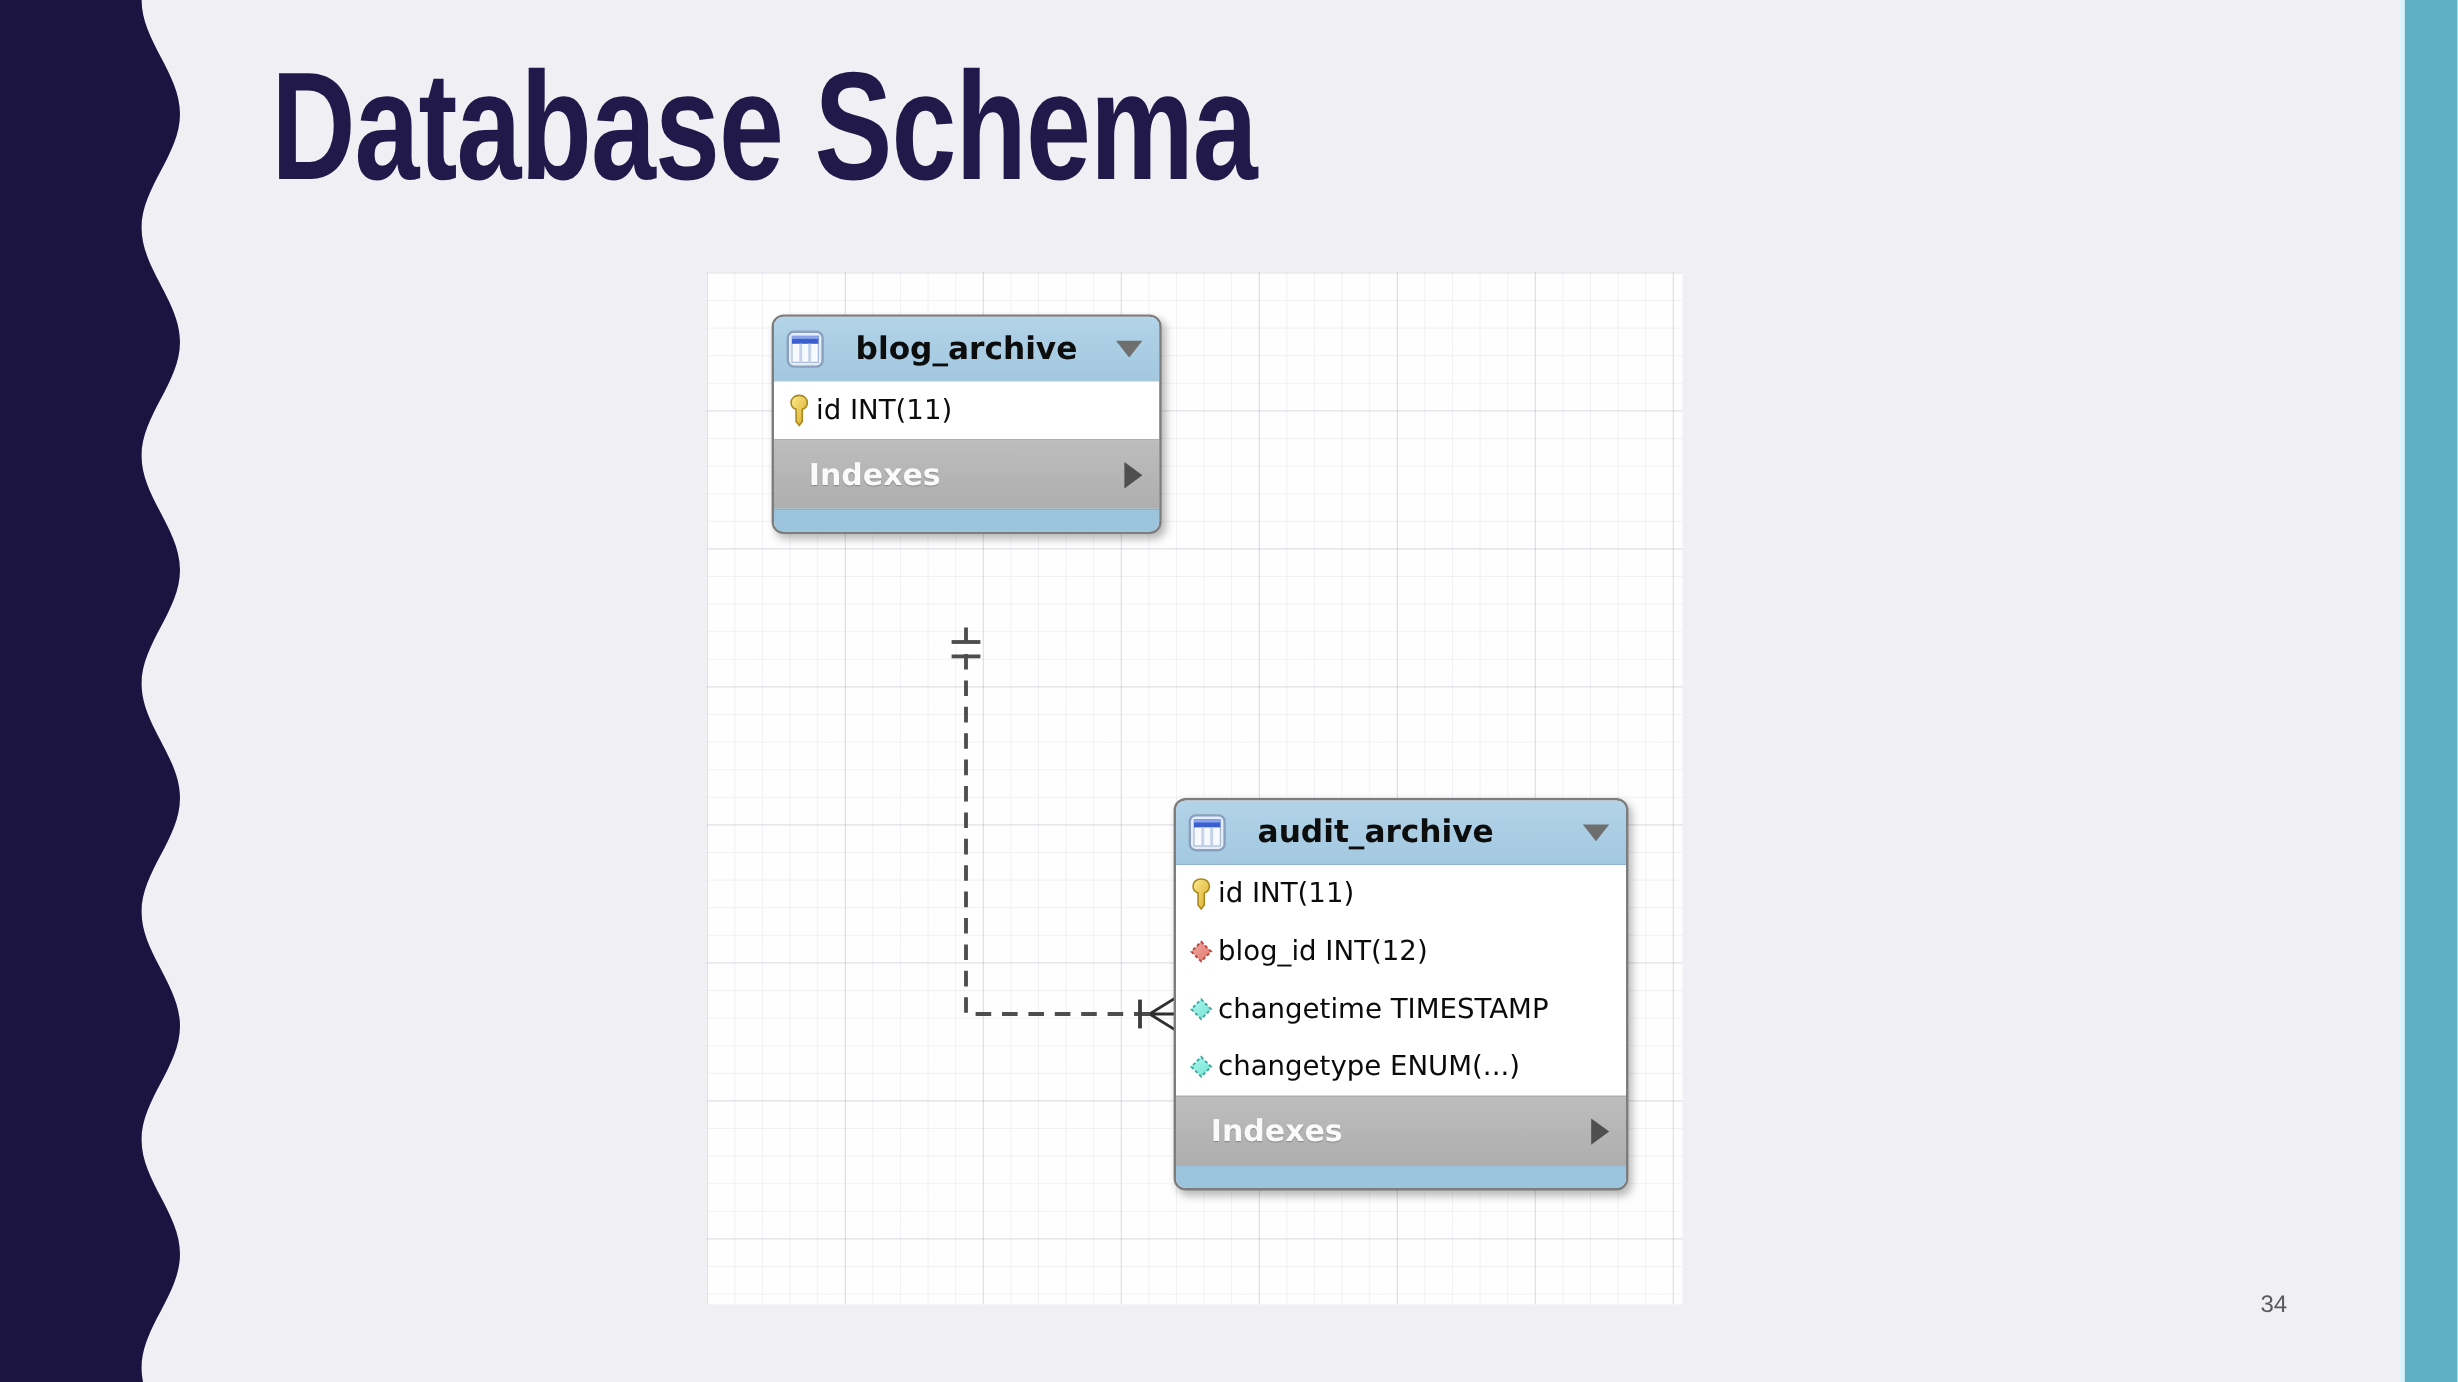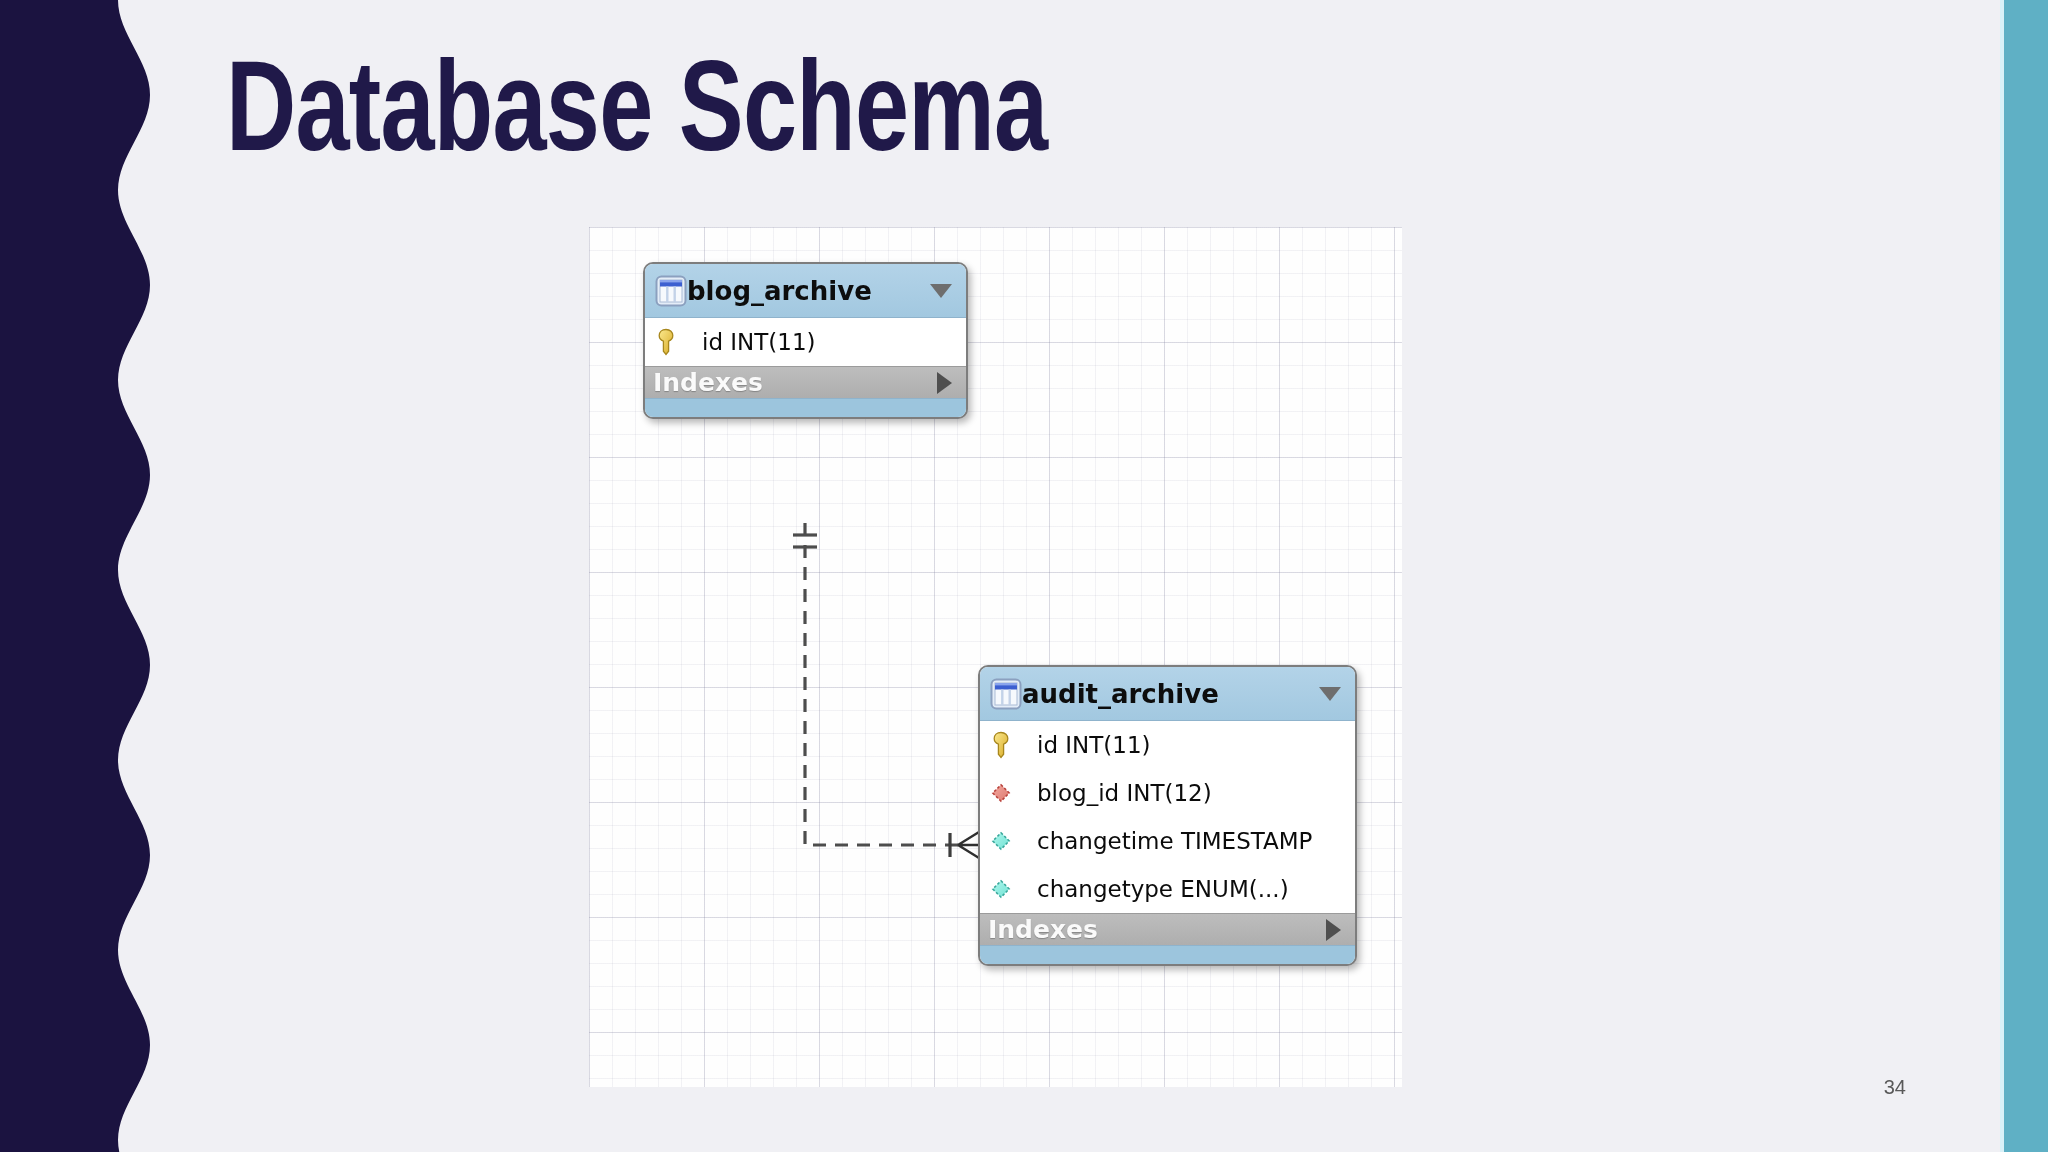--- a/index.html
+++ b/index.html
@@ -61,43 +61,43 @@
   .db-table.blog  { left:54px;  top:35px;  width:325px; }
   .db-table.audit { left:389px; top:438px; width:379px; }
 
   .thead {
     display:flex; align-items:center;
     height:54px; padding:0 14px 0 10px;
     background:linear-gradient(#b3d3e8, #a2c8e0);
     border-bottom:1px solid #8fb3cc;
   }
   .thead .tname {
-    flex:1; margin-left:0;
+    flex:1; margin-left:26px;
     font-size:26px; font-weight:700; color:#0d0d0d;
     white-space:nowrap;
   }
   .tri-down {
     width:0; height:0;
     border-left:11px solid transparent; border-right:11px solid transparent;
     border-top:14px solid #6e6e6e;
   }
 
   .trow {
     display:flex; align-items:center;
     height:48px; padding-left:9px;
     background:#ffffff;
   }
   .trow .col-label {
-    margin-left:24px; font-size:23px; color:#0b0b0b; white-space:nowrap;
+    margin-left:2px; font-size:23px; color:#0b0b0b; white-space:nowrap;
   }
   .icon-cell { width:24px; display:flex; justify-content:center; align-items:center; }
 
   .indexes-bar {
     display:flex; align-items:center; justify-content:space-between;
-    height:32px; padding:0 14px 0 8px;
+    height:58px; padding:0 14px 0 29px;
     background:linear-gradient(#bdbdbd, #aeaeae);
     border-top:1px solid #9b9b9b;
   }
   .indexes-bar .ix-label {
     font-size:25px; font-weight:700; color:#fafafa;
     text-shadow:0 1px 1px rgba(0,0,0,0.25);
   }
   .tri-right {
     width:0; height:0;
     border-top:11px solid transparent; border-bottom:11px solid transparent;

